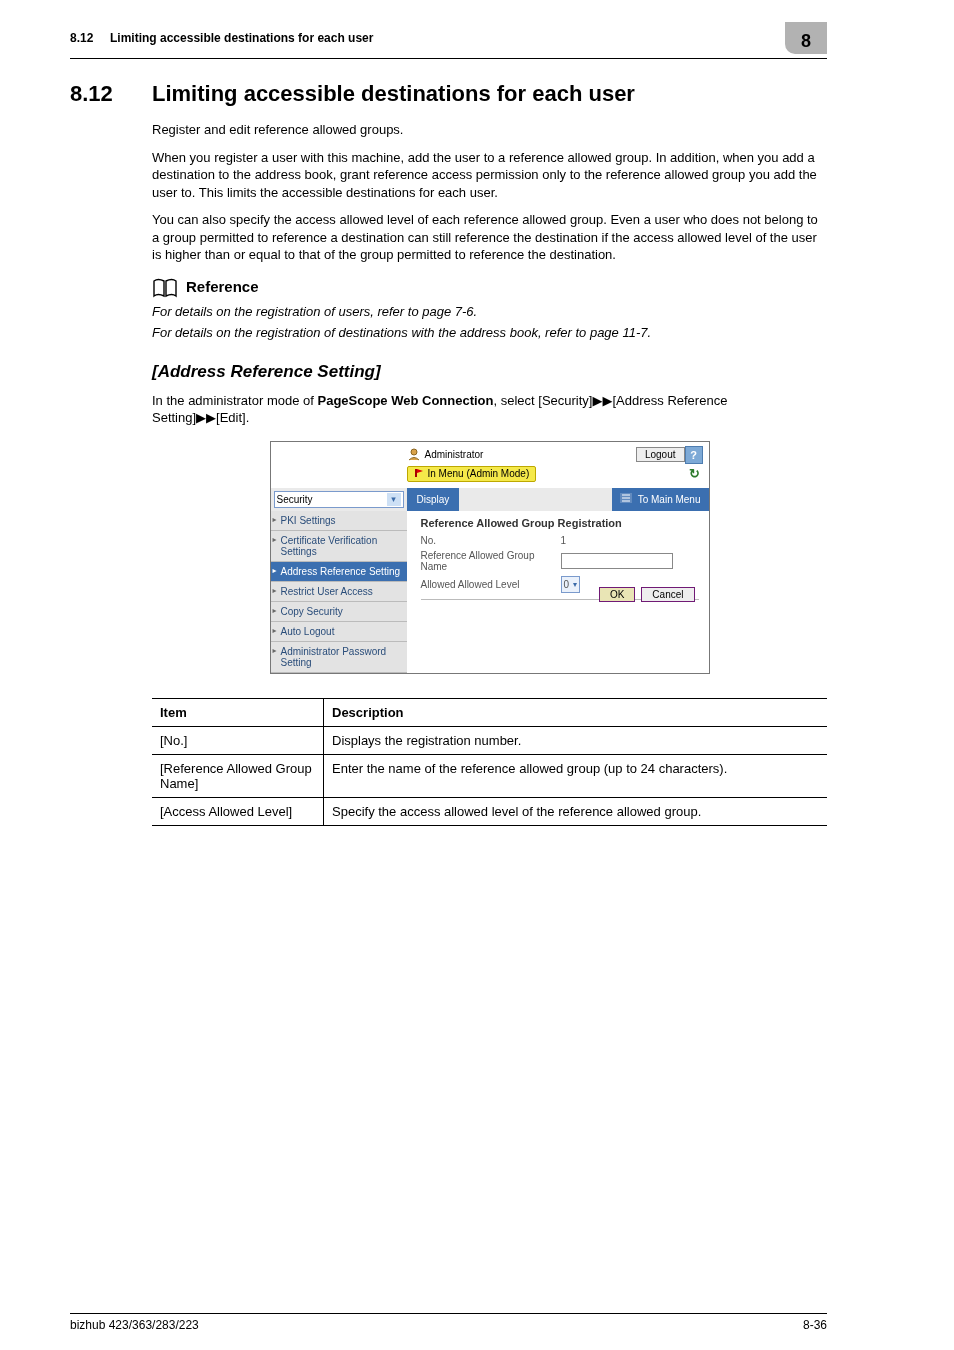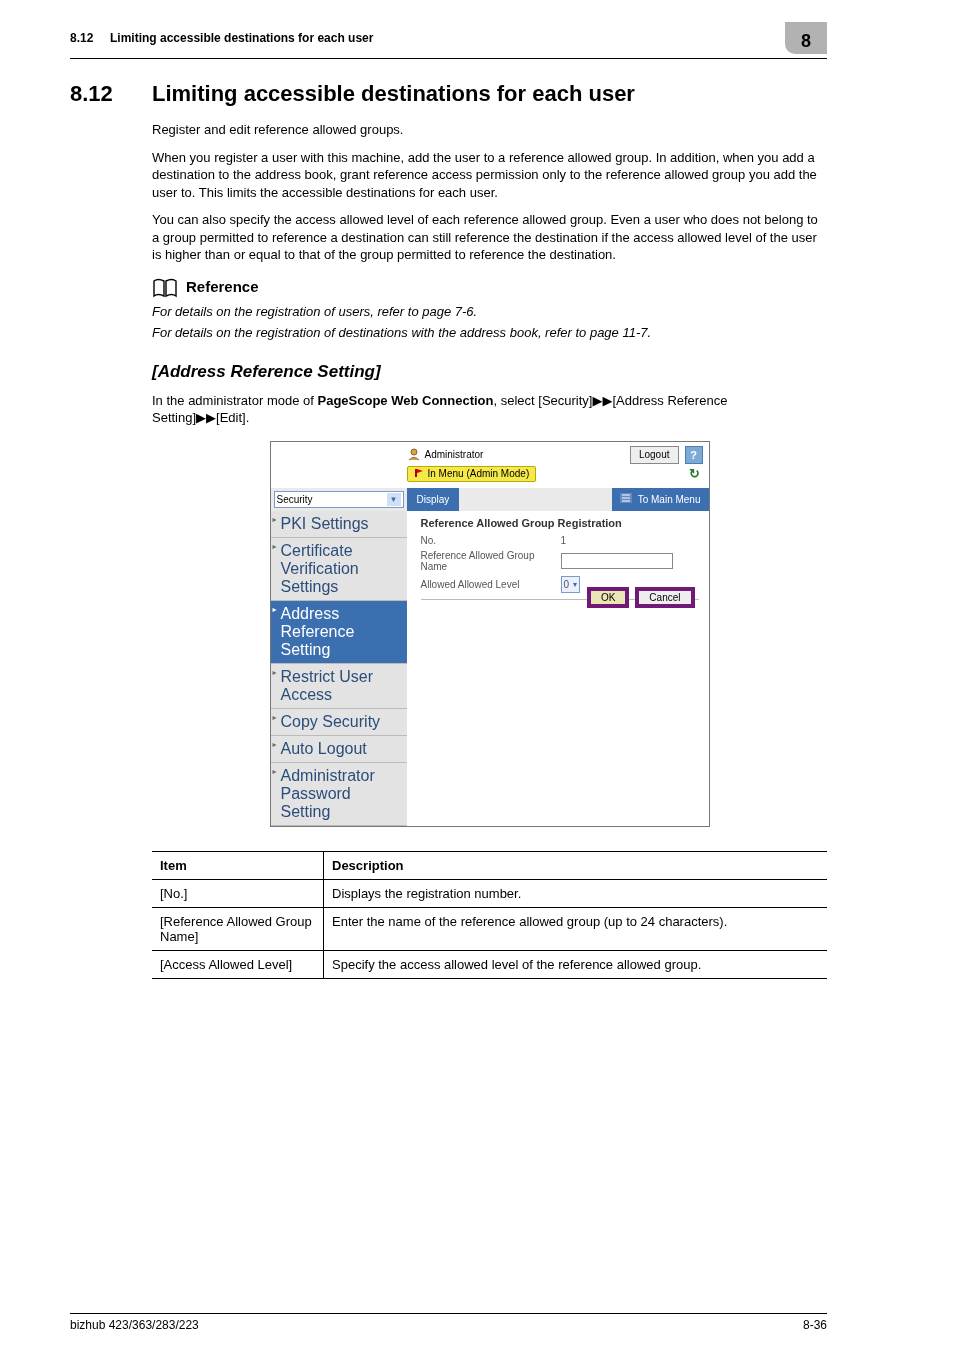--- a/index.html
+++ b/index.html
@@ -108,21 +108,21 @@
     padding: 4px 6px 2px 6px;
   }
   .admin-left {
     display: flex;
     align-items: center;
     gap: 4px;
     margin-left: 130px;
   }
   .top-right {
     display: flex;
-    gap: 6px;
+    align-items: center;
   }
   .btn-logout {
     border: 1px solid #888;
     background: #eee;
     padding: 1px 8px;
     font-size: 10px;
   }
   .help-box {
     width: 16px;
     height: 16px;
@@ -221,21 +221,21 @@
     align-items: center;
     gap: 6px;
   }
   .main-row {
     display: flex;
     align-items: stretch;
   }
   .side {
     width: 136px;
     box-sizing: border-box;
-    font-size: 16px;
+    font-size: 10px;
   }
   .side-item {
     border-bottom: 1px solid #bbb;
     padding: 4px 6px 4px 10px;
     color: #2a4d7a;
     background: #e3e3e3;
     position: relative;
   }
   .side-item::before {
     content: "▸";
@@ -296,21 +296,21 @@
     margin: 6px 0 10px 0;
   }
   .btn-row {
     position: absolute;
     right: 14px;
     top: 76px;
     display: flex;
     gap: 6px;
   }
   .ui-btn {
-    border: 4px solid #701a75;
+    border: 1px solid #701a75;
     background: #e9e5b5;
     padding: 1px 10px;
     font-size: 10px;
   }
   .ui-btn.cancel {
     background: #eee;
   }
 
   
   table.desc {

